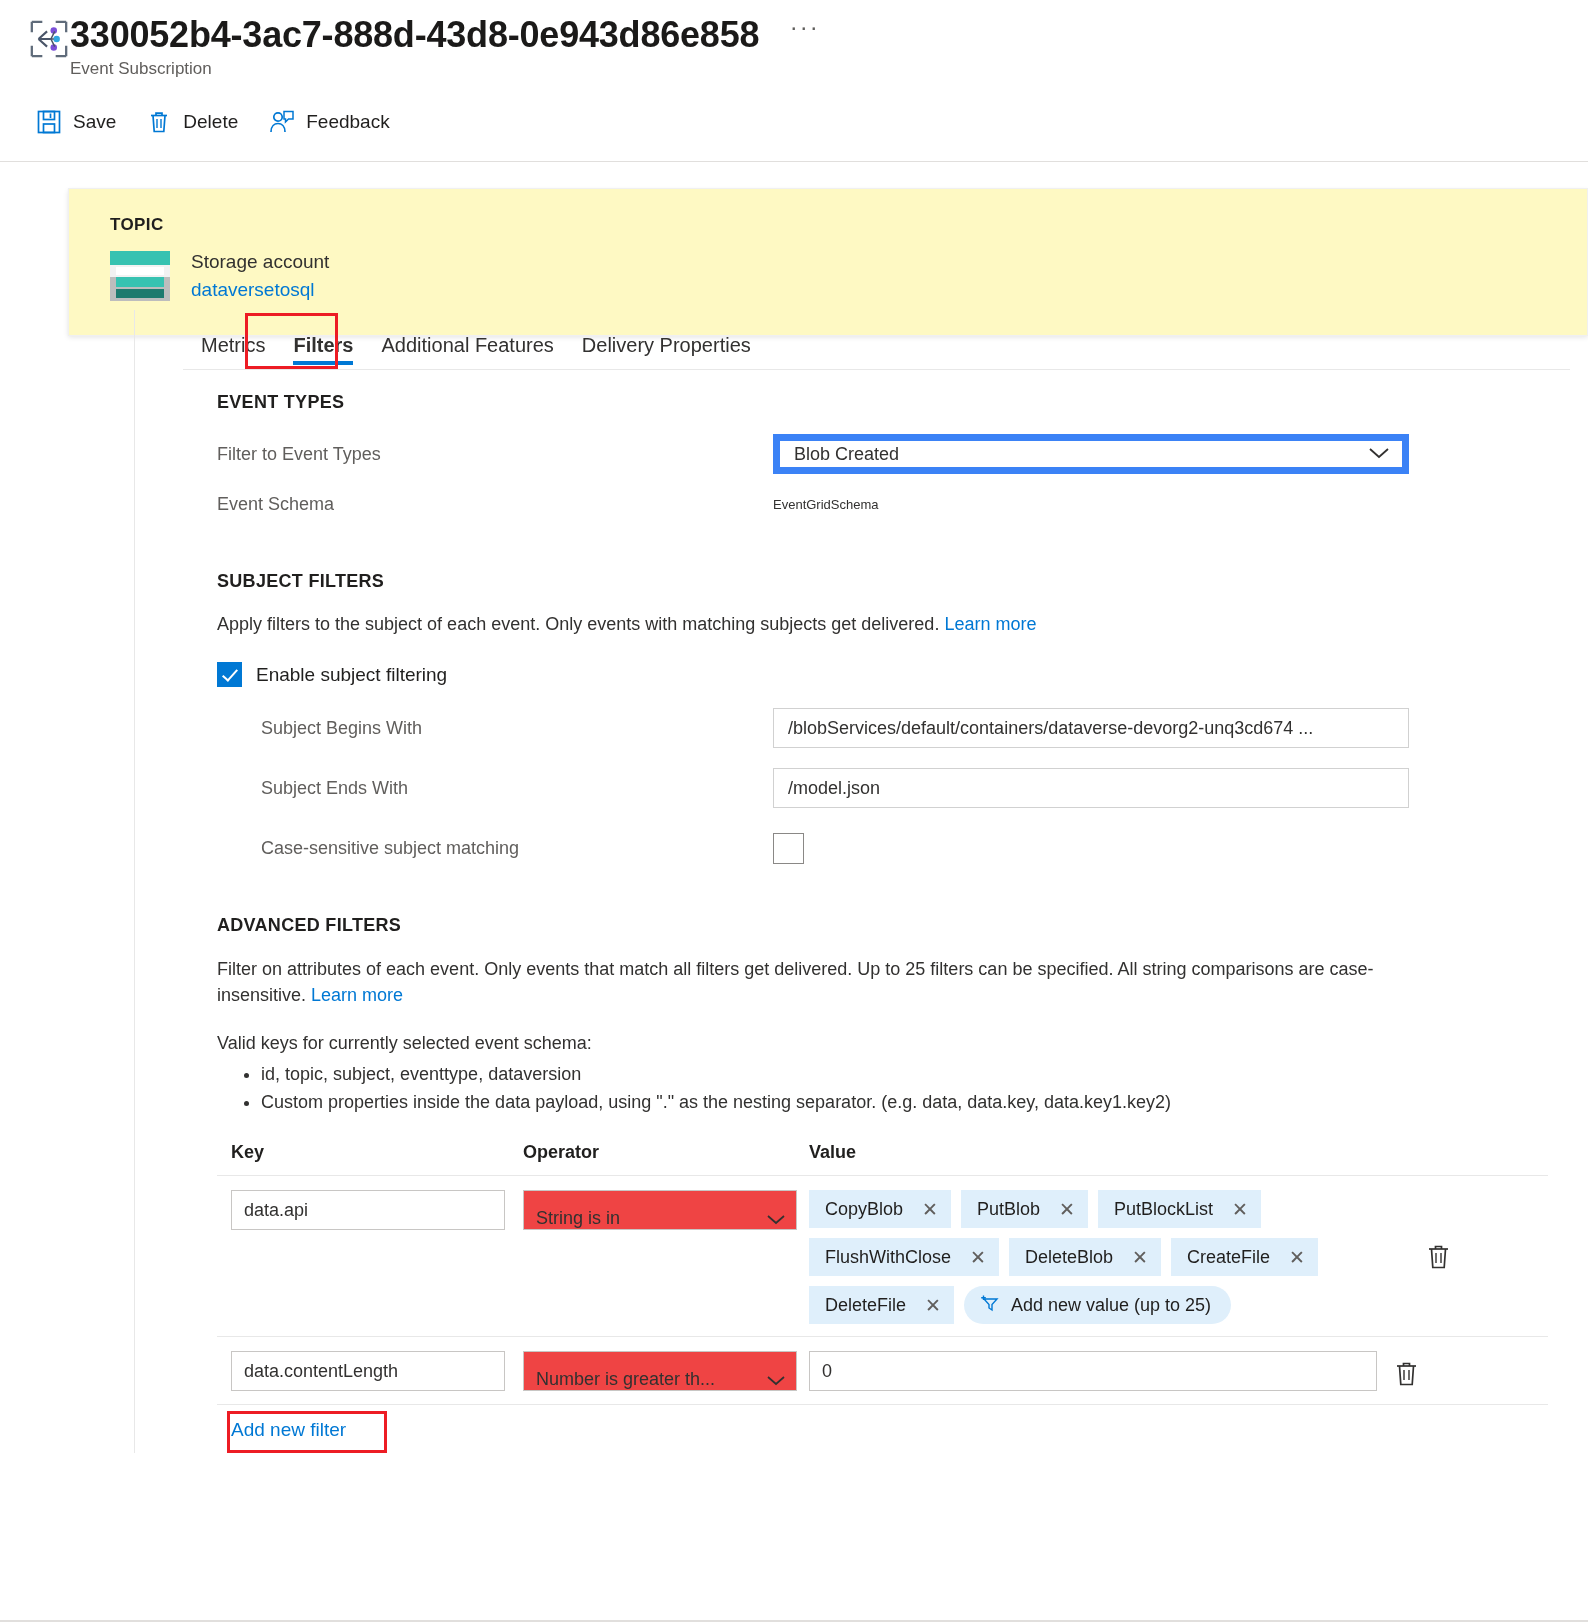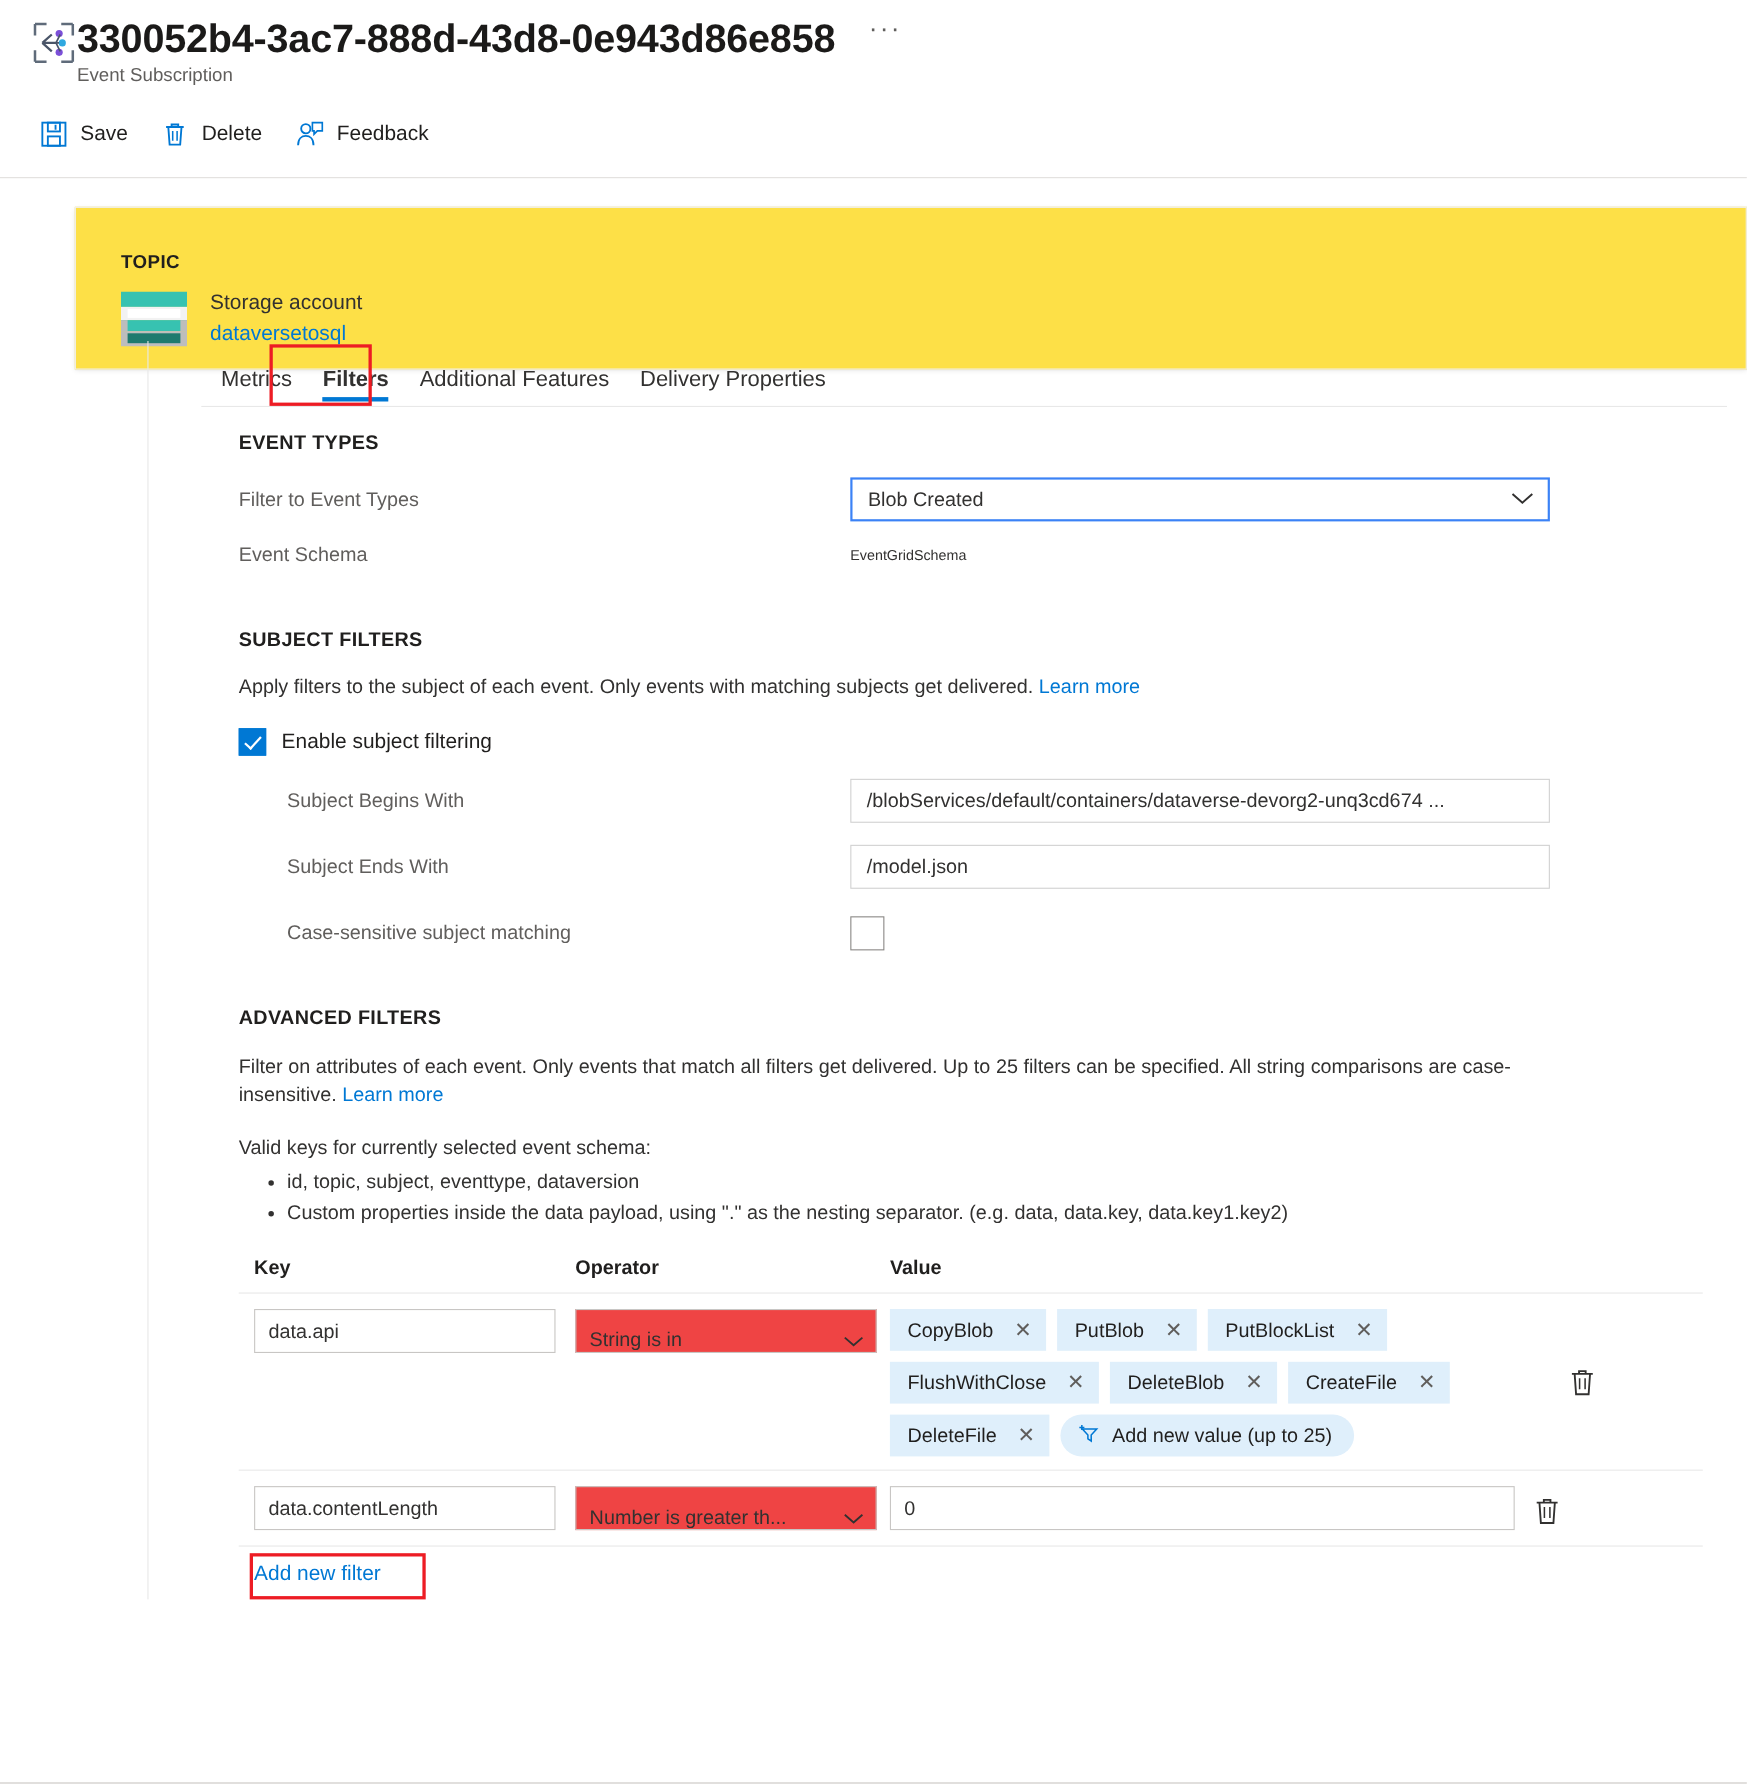--- a/index.html
+++ b/index.html
@@ -90,26 +90,26 @@
 
   
   .card-area {
     position: relative;
     padding-left: 68px;
     padding-top: 26px;
     height: 148px;
     box-sizing: border-box;
   }
   .topic-card {
-    background: #fde047;
+    background: #fef9c3;
     border: 1px solid #f0f0f0;
     box-shadow: 0 1.6px 5px rgba(0,0,0,0.10), 0 0.3px 1px rgba(0,0,0,0.08);
     height: 148px;
     box-sizing: border-box;
-    padding: 40px 0 0 41px;
+    padding: 26px 0 0 41px;
   }
   .topic-label {
     font-size: 17px;
     font-weight: 700;
     color: #201f1e;
     letter-spacing: 0.4px;
   }
   .topic-body {
     display: flex;
     align-items: center;
@@ -206,21 +206,21 @@
     flex: none;
   }
   .row-label.indent { padding-left: 44px; width: 512px; }
   .row-value {
     font-size: 13px;
     color: #323130;
   }
   .dropdown {
     width: 636px;
     height: 40px;
-    border: 2px solid #3b82f6;
+    border: 7px solid #3b82f6;
     background: #fff;
     display: flex;
     align-items: center;
     padding: 0 12px 0 14px;
     box-sizing: border-box;
     font-size: 18px;
     color: #323130;
     justify-content: space-between;
     cursor: pointer;
   }

